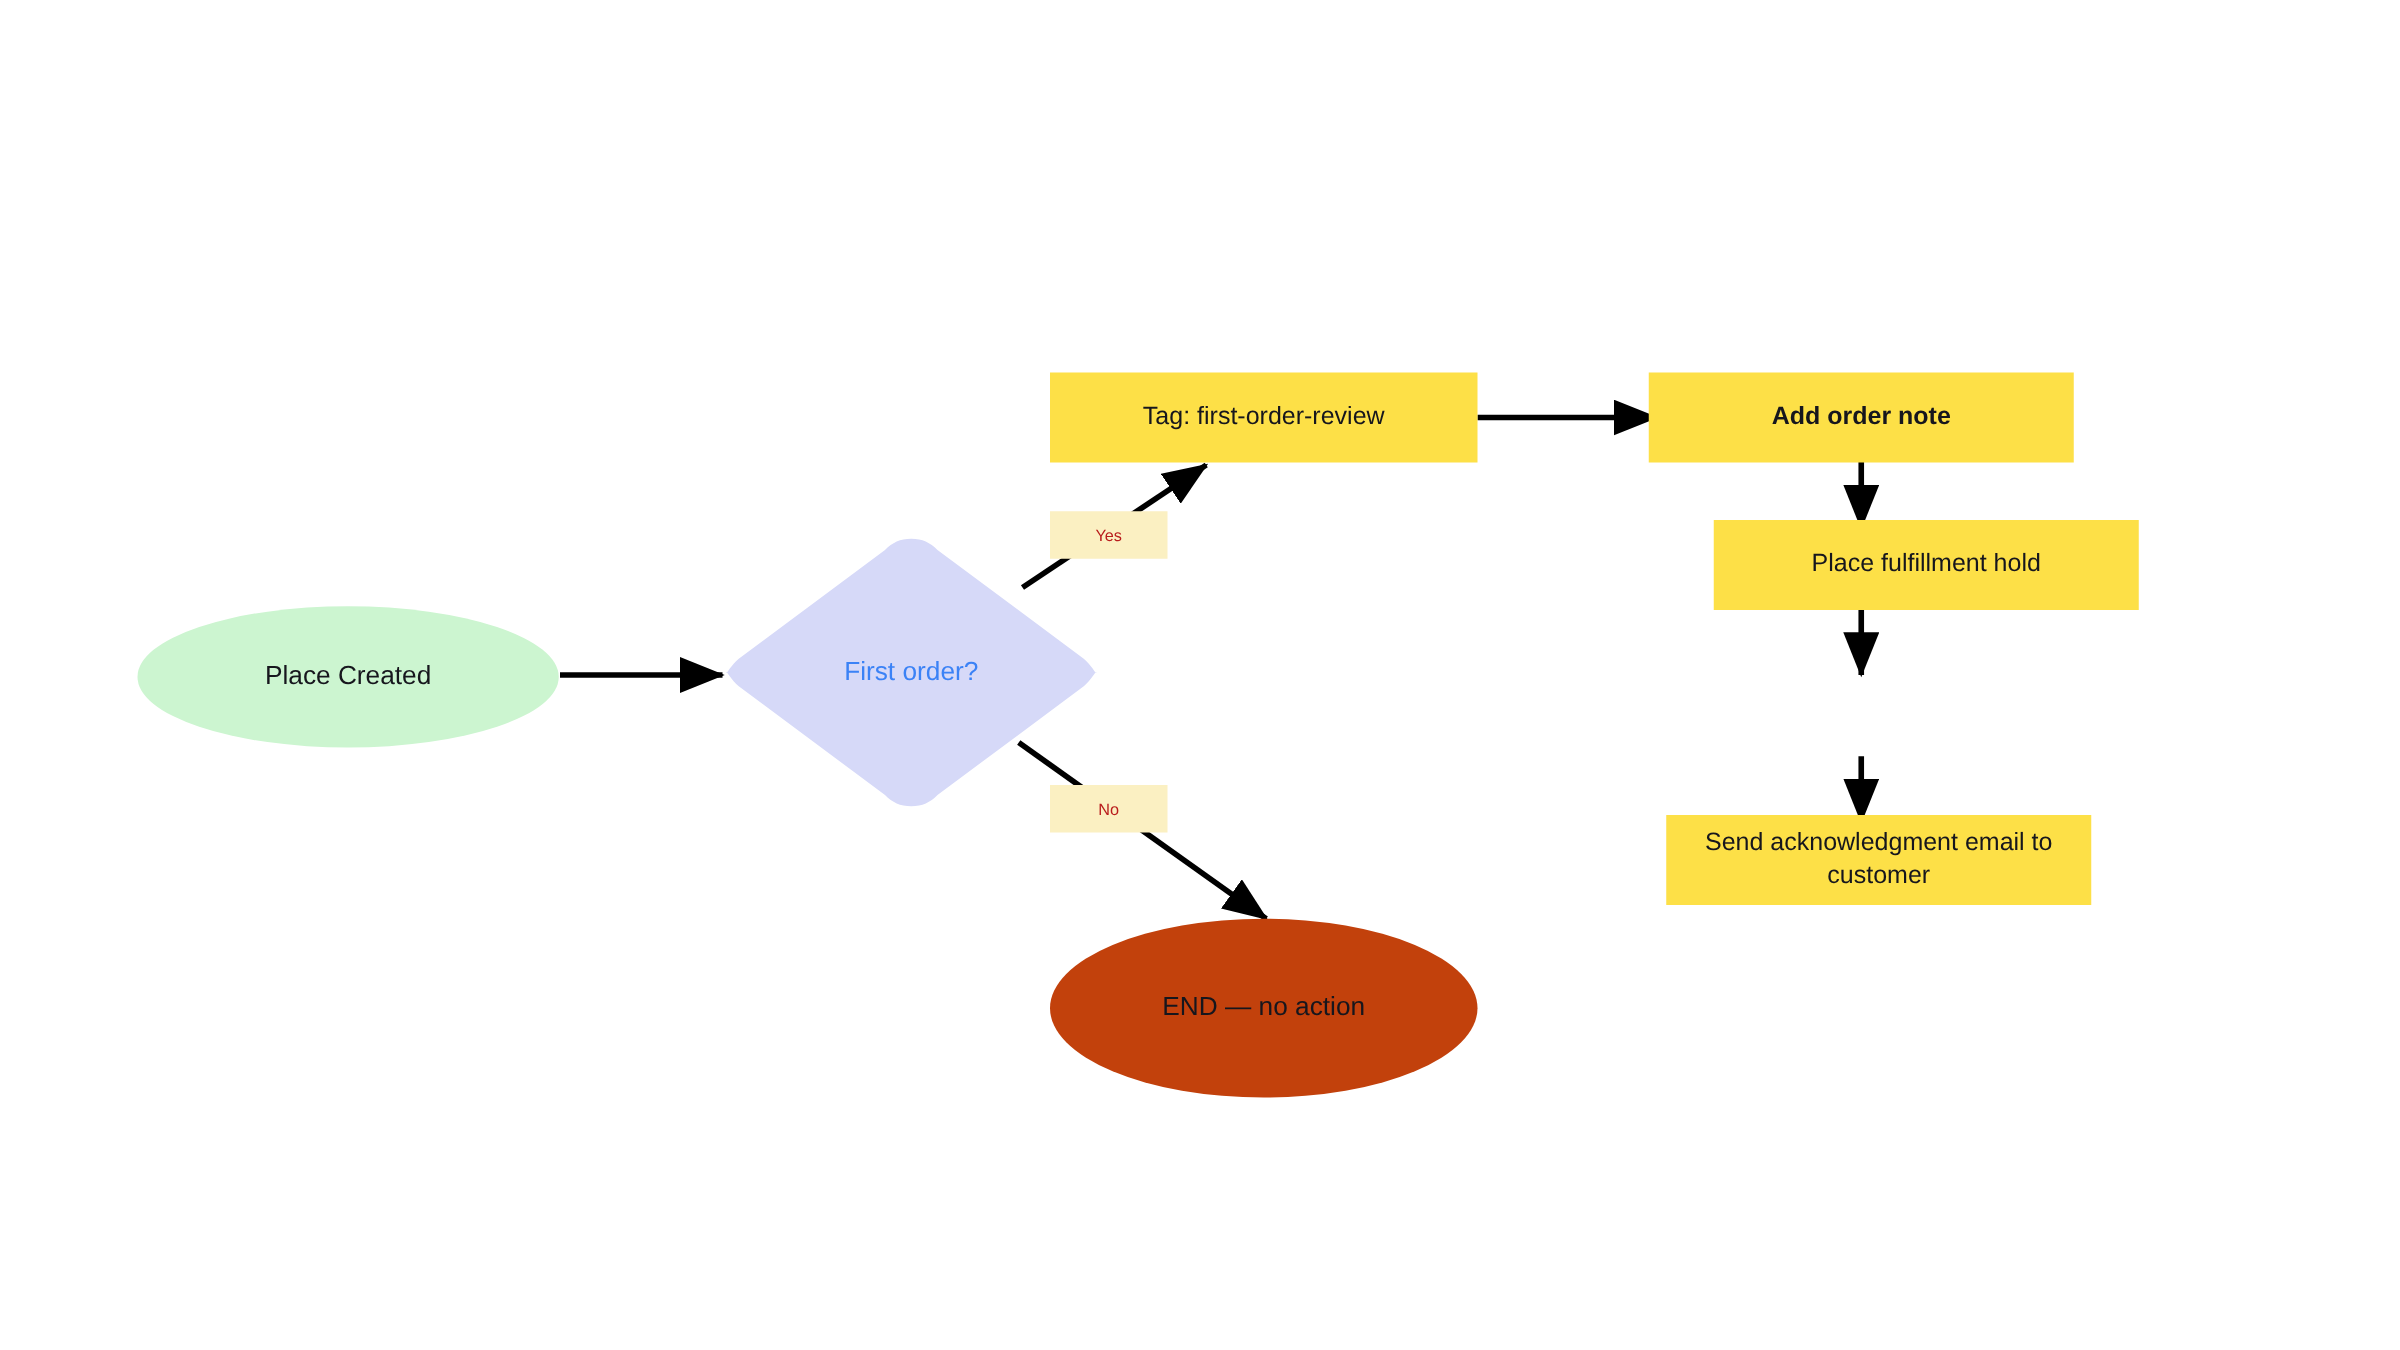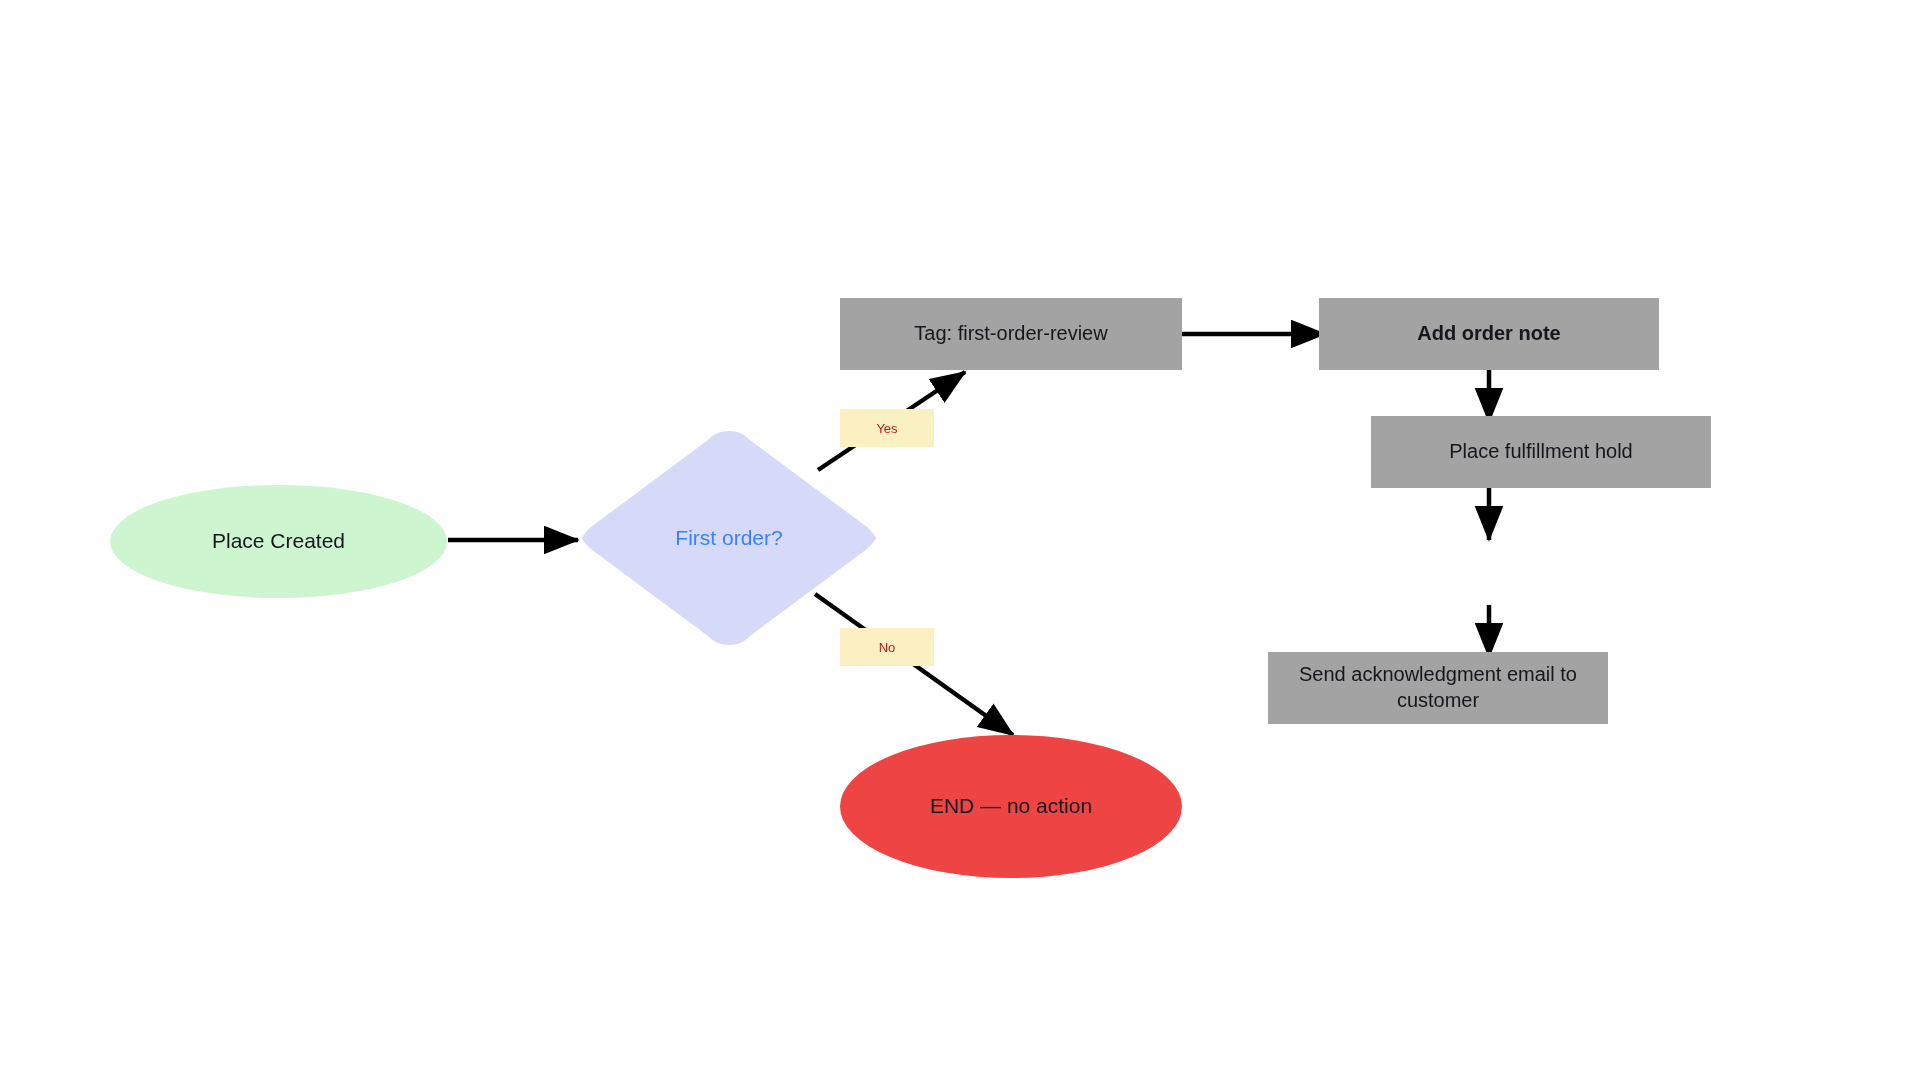--- a/index.html
+++ b/index.html
@@ -45,21 +45,21 @@
     padding: 0 10px;
     white-space: pre-line;
   }
 
   
   .ellipse {
     border-radius: 50%;
     font-size: 21px;
   }
   .ellipse-start { background: #ccf5d0; }
-  .ellipse-end   { background: #ef4444; }
+  .ellipse-end   { background: #c2410c; }
 
   
   .diamond-wrap {
     position: absolute;
     z-index: 2;
   }
   .diamond-shape {
     position: absolute;
     left: 0;
     top: 0;
@@ -74,21 +74,21 @@
     height: 100%;
     display: flex;
     align-items: center;
     justify-content: center;
     font-size: 21px;
     color: #3b82f6;
   }
 
   
   .rect {
-    background: #a3a3a3;
+    background: #fde047;
     font-size: 20px;
   }
 
   
   .edge-label {
     position: absolute;
     box-sizing: border-box;
     background: #fbf0c2;
     display: flex;
     align-items: center;
@@ -154,21 +154,21 @@
 
   <div class="node rect" style="left:1319px; top:298px; width:340px; height:72px;font-weight:bold;">
     <span class="node-label">Add order note</span>
   </div>
 
   <div class="node rect" style="left:1371px; top:416px; width:340px; height:72px;">
     <span class="node-label">Place fulfillment hold</span>
   </div>
 
 
-  <div class="node rect" style="left:1268px; top:652px; width:340px; height:72px;">
+  <div class="node rect" style="left:1333px; top:652px; width:340px; height:72px;">
     <span class="node-label">Send acknowledgment email to customer</span>
   </div>
 
   <div class="node ellipse ellipse-end" style="left:840px; top:735px; width:342px; height:143px;">
     <span class="node-label">END — no action</span>
   </div>
 
   <div class="edge-label" style="left:840px; top:409px; width:94px; height:38px;">
     <span>Yes</span>
   </div>

